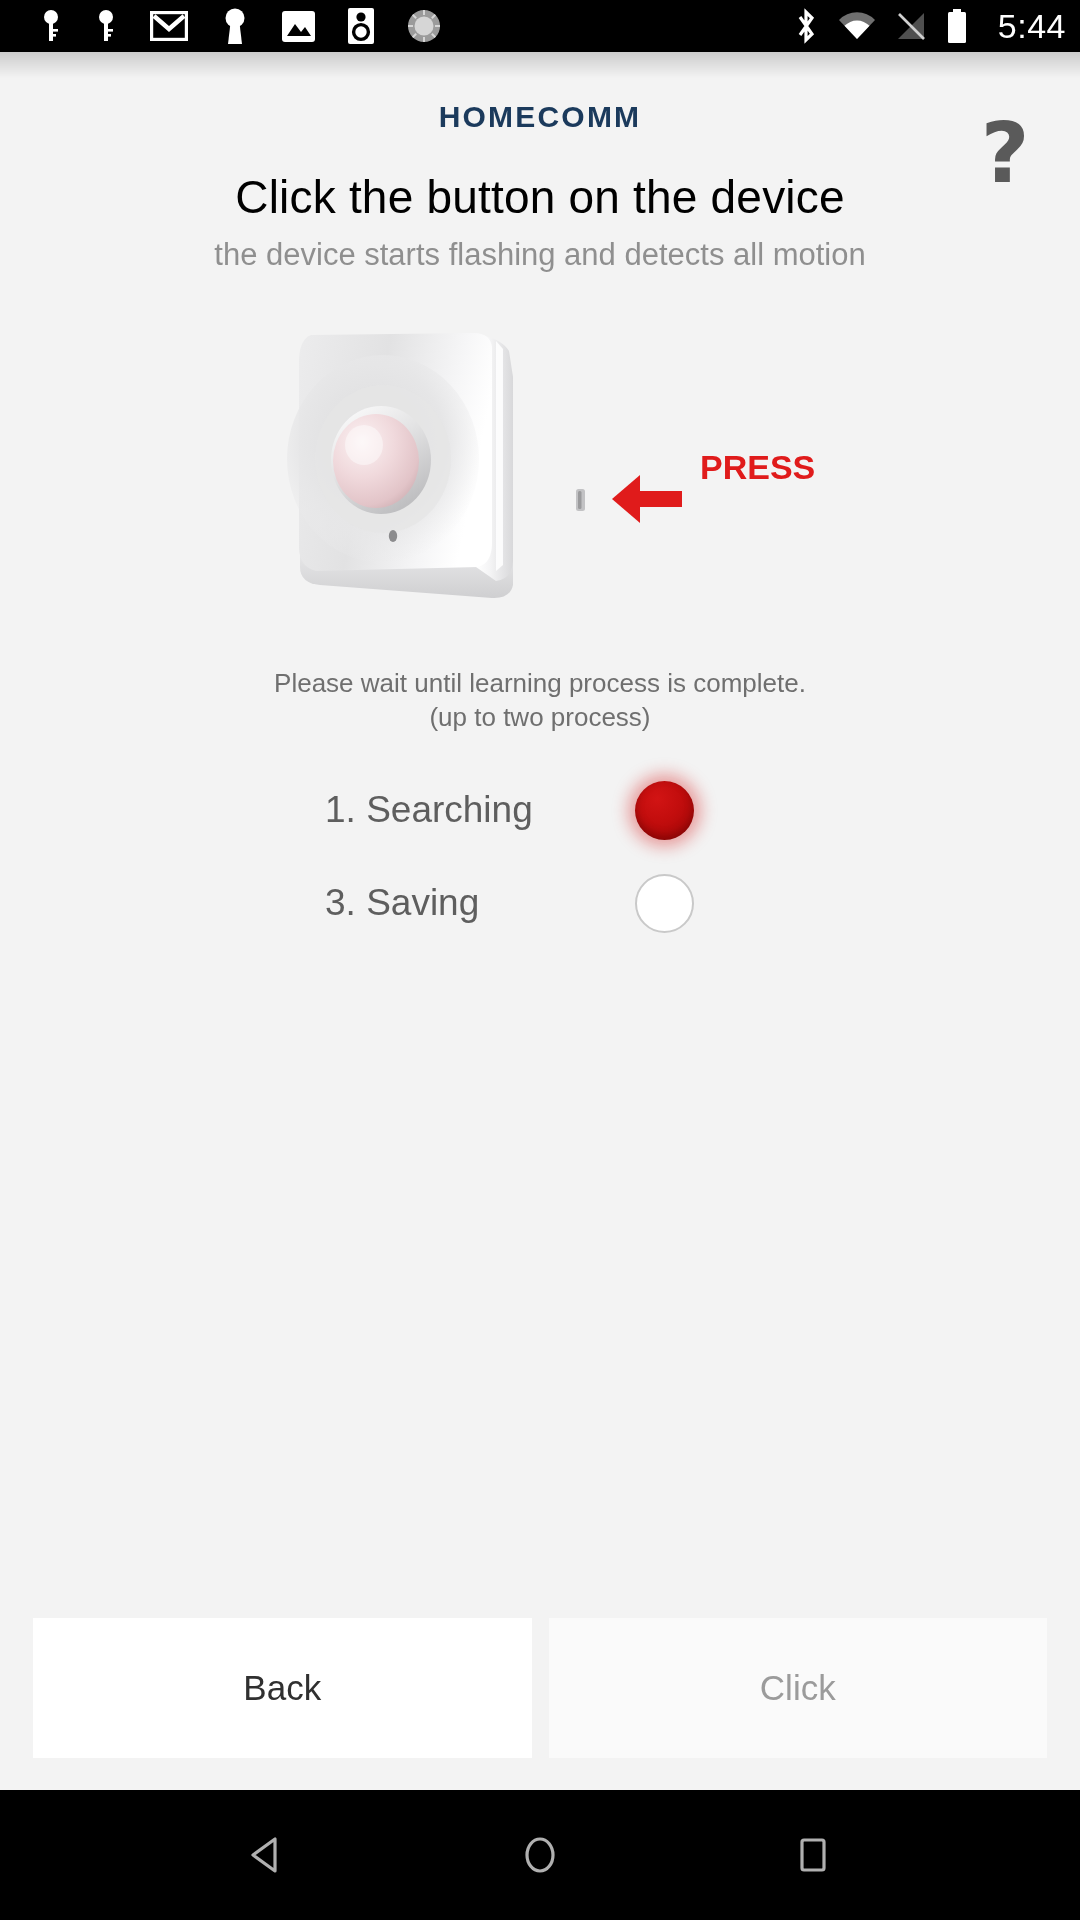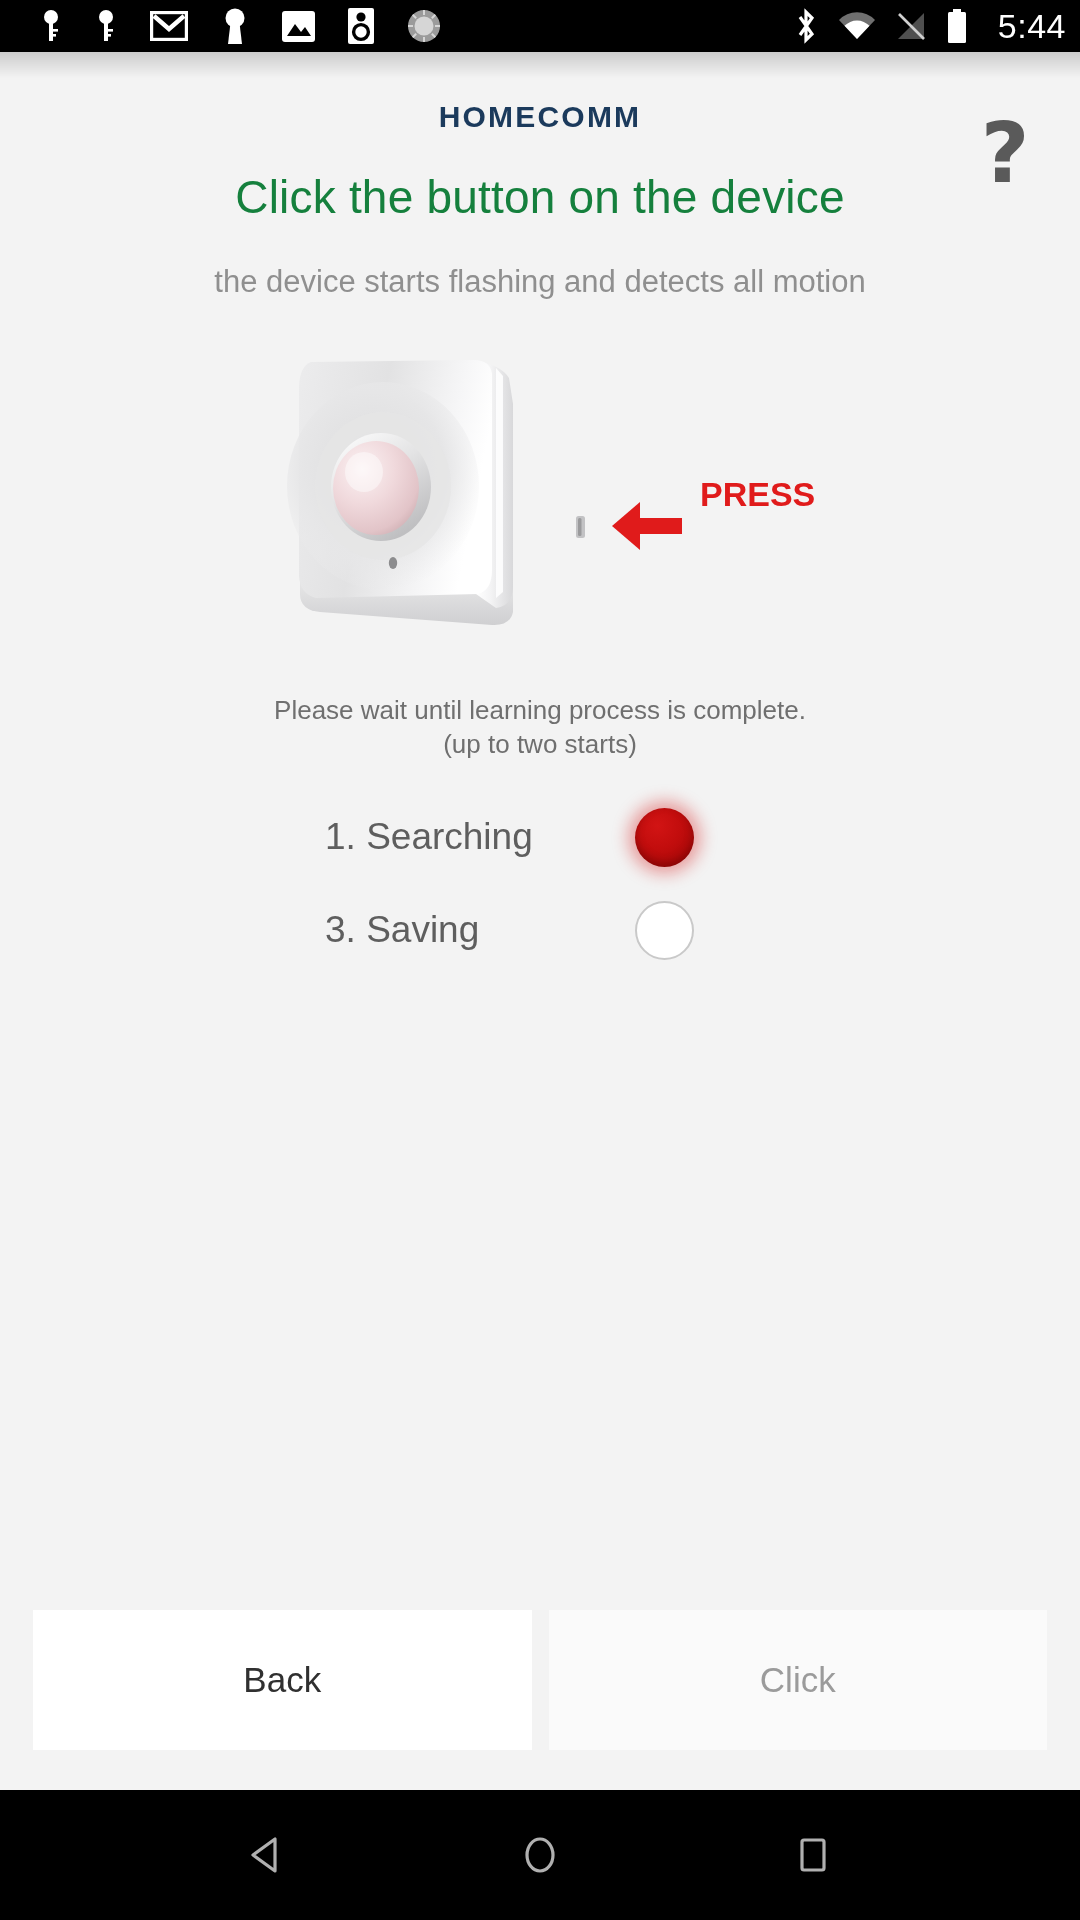--- a/index.html
+++ b/index.html
@@ -65,29 +65,29 @@
     width:86px; height:86px;
     color:#5a5a5a;
     font-size:84px; font-weight:bold; line-height:86px;
     text-align:center;
     font-family:"DejaVu Sans", sans-serif;
     user-select:none;
   }
 
   #headline {
     margin-top:36px;
-    color:#15803d;
+    color:#000000;
     font-size:46px;
     font-weight:400;
     text-align:center;
     letter-spacing:0.2px;
   }
 
   #subhead {
-    margin-top:40px;
+    margin-top:13px;
     color:#8f8f8f;
     font-size:31px;
     font-weight:400;
     text-align:center;
   }
 
   
   #device-area {
     margin-top:44px;
     position:relative;
@@ -134,21 +134,21 @@
                inset 0 -4px 8px rgba(90,0,0,0.45);
   }
   .led.off {
     background:#ffffff;
     border:2px solid #c9c9c9;
   }
 
   
   #button-bar {
     position:absolute;
-    left:0; bottom:40px;
+    left:0; bottom:32px;
     width:1080px; height:140px;
     display:flex;
     padding:0 33px;
     gap:17px;
   }
   .action-btn {
     flex:1 1 0;
     display:flex; align-items:center; justify-content:center;
     font-size:35px;
     font-weight:400;
@@ -324,21 +324,21 @@
         <g>
           <rect x="640" y="174" width="42" height="16" fill="#e01b1b"></rect>
           <path d="M640 158 L612 182 L640 206 Z" fill="#e01b1b"></path>
         </g>
         <text x="700" y="162" font-family="Liberation Sans, sans-serif" font-size="34" font-weight="bold" fill="#e01b1b">PRESS</text>
       </svg>
     </div>
 
     <div id="wait-text">
       <div>Please wait until learning process is complete.</div>
-      <div>(up to two starts)</div>
+      <div>(up to two process)</div>
     </div>
 
     <div id="steps">
 
       <div class="step-row">
         <div class="step-label">1. Searching</div>
         <div class="led-wrap">
           <div class="led on"></div>
         </div>
       </div>

